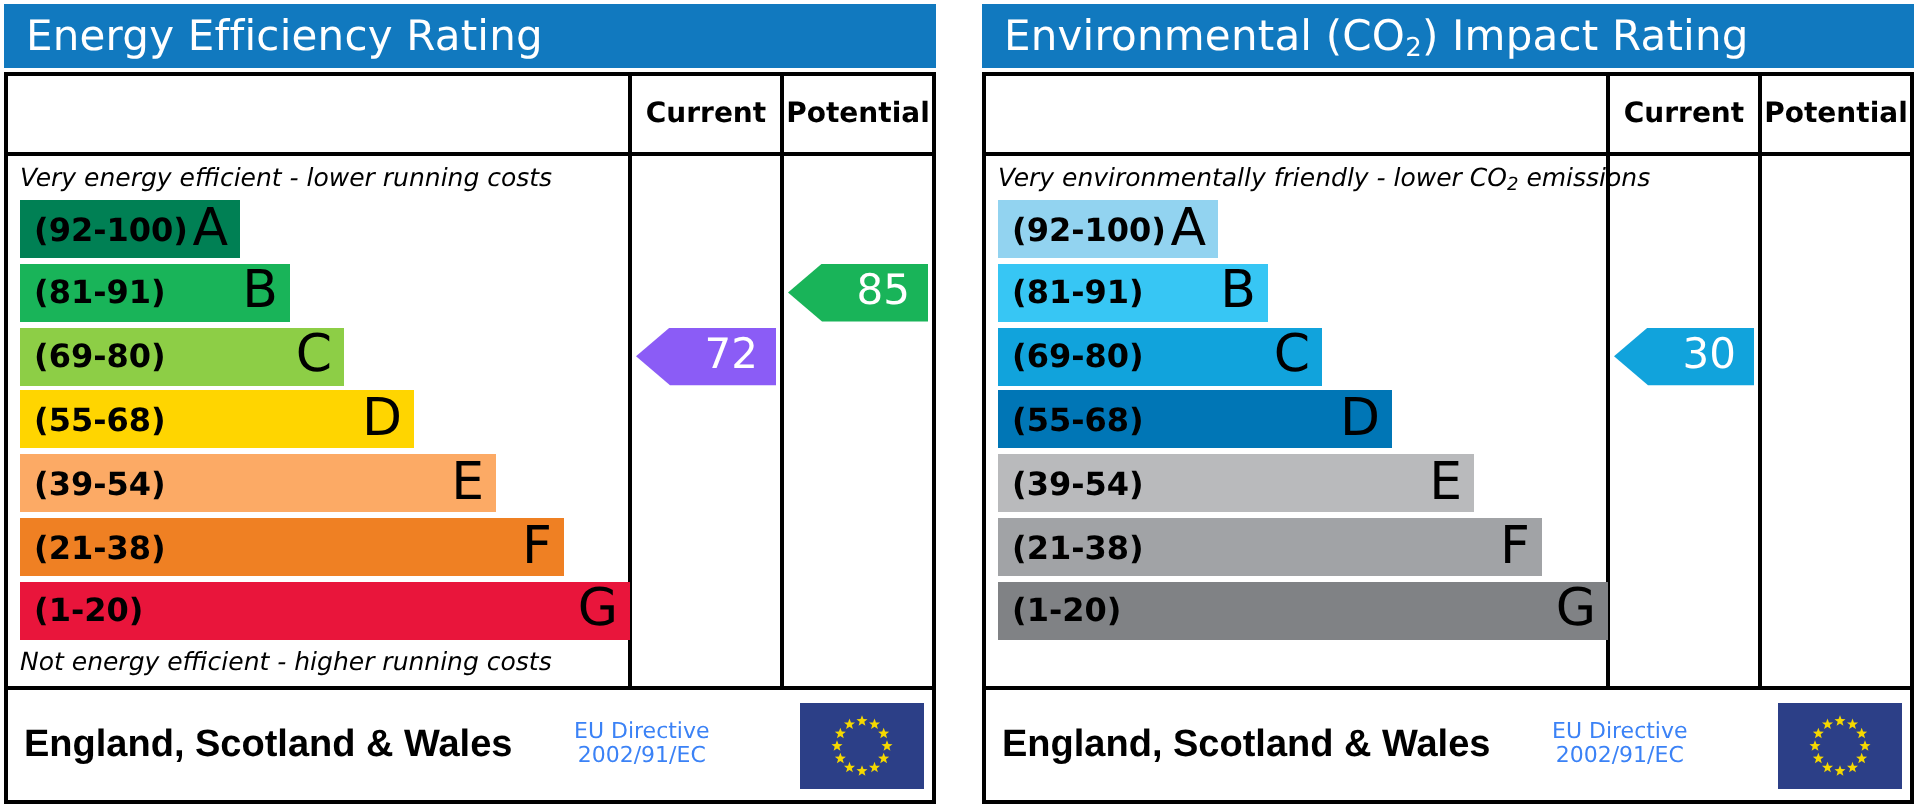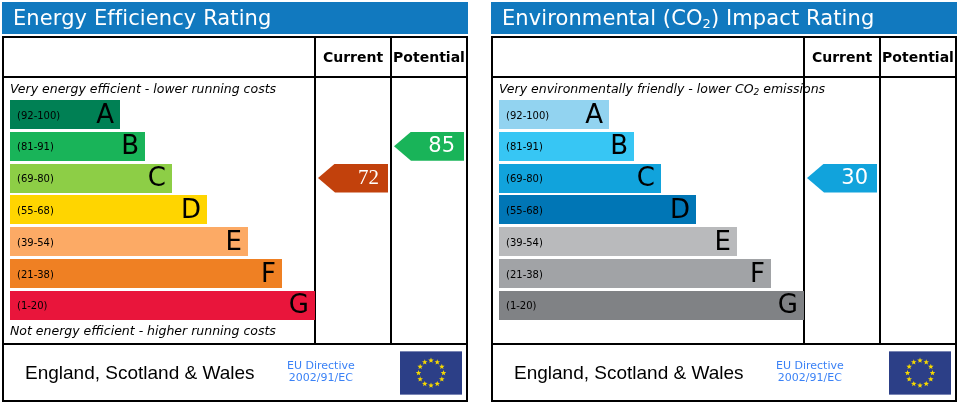--- a/index.html
+++ b/index.html
@@ -131,22 +131,22 @@
   .bar {
     position: absolute;
     left: 0;
     height: 29px;
   }
   .bar .range {
     position: absolute;
     left: 7px;
     top: 50%;
     transform: translateY(-50%);
-    font-size: 10px;
-    font-weight: normal;
+    font-size: 16px;
+    font-weight: bold;
     color: #000000;
     white-space: nowrap;
   }
   .bar .letter {
     position: absolute;
     right: 6px;
     top: 50%;
     transform: translateY(-52%);
     font-size: 26px;
     font-weight: 400;
@@ -182,24 +182,23 @@
     width: 462px;
     height: 55px;
   }
   .footer .region {
     position: absolute;
     left: 8px;
     top: 50%;
     transform: translateY(-50%);
     font-family: "Liberation Sans", sans-serif;
     font-size: 19px;
-    font-weight: normal;
-    color: #000000;
-    white-space: nowrap;
-    margin-left: 13px;
+    font-weight: bold;
+    color: #000000;
+    white-space: nowrap;
   }
   .footer .directive {
     position: absolute;
     left: 283px;
     top: 50%;
     transform: translateY(-50%);
     font-size: 11px;
     color: #3b82f6;
     text-align: center;
     line-height: 1.18;
@@ -263,21 +262,21 @@
           <div class="bar" style="top: 159px; width: 272px; background: rgb(239, 128, 35);">
             <span class="range">(21-38)</span>
             <span class="letter">F</span>
           </div>
           <div class="bar" style="top: 190.8px; width: 305px; background: rgb(233, 21, 59);">
             <span class="range">(1-20)</span>
             <span class="letter">G</span>
           </div>
         </div>
 
-      <div class="arrow current" id="energy-current-arrow" style="background: #c2410c; top: 125.6px; font-family: Liberation Serif, serif;">
+      <div class="arrow current" id="energy-current-arrow" style="background: #8b5cf6; top: 125.6px;">
         <span class="val">72</span>
       </div>
       <div class="arrow potential" id="energy-potential-arrow" style="background: rgb(25, 180, 89); top: 93.8px;">
         <span class="val">85</span>
       </div>
 
       <div class="footer">
         <span class="region">England, Scotland &amp; Wales</span>
         <span class="directive">
           <span>EU Directive</span><br>

